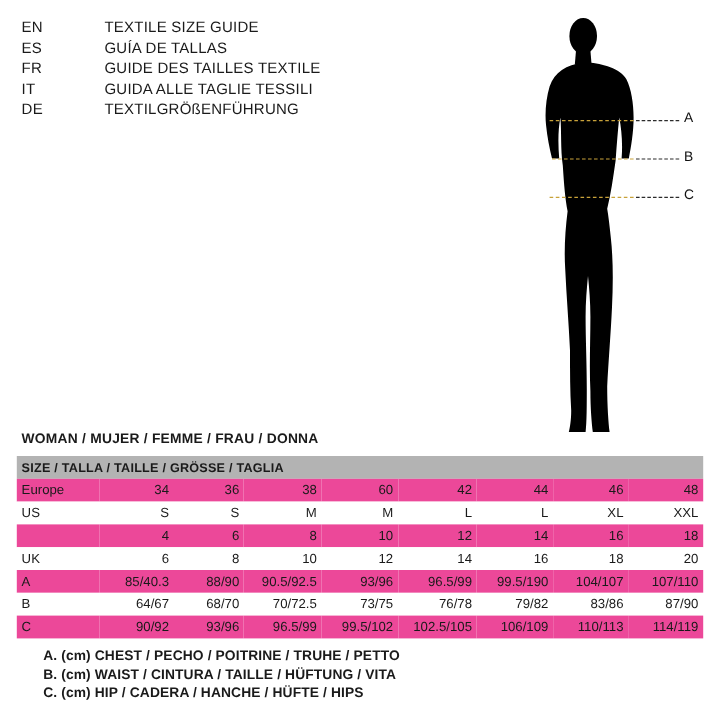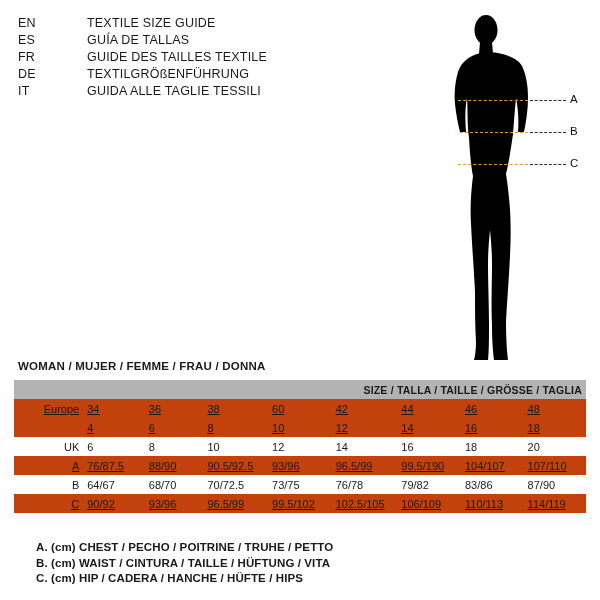--- a/index.html
+++ b/index.html
@@ -99,28 +99,28 @@
     padding: 2px 4px;
     height: 15px;
     line-height: 14px;
   }
   .row-head td {
     background: #b3b3b3;
     font-weight: bold;
     font-size: 10.5px;
     letter-spacing: .2px;
   }
-  .row-light td { background: #c2410c; text-decoration: underline; }
+  .row-light td { background: #ec4899; }
   .row-white td { background: #ffffff; }
   .col-label {
     width: 74px;
-    text-align: right;
+    text-align: left;
     padding-left: 6px;
   }
-  .cell { text-align: left; width: 62px; }
+  .cell { text-align: right; width: 62px; }
 
   
   .footnotes {
     position: absolute;
     left: 36px;
     top: 540px;
     width: 560px;
   }
   .footnote {
     font-size: 11.5px;
@@ -141,26 +141,26 @@
     </div>
     <div class="lang-row">
       <span class="lang-code">ES</span>
       <span class="lang-text">GUÍA DE TALLAS</span>
     </div>
     <div class="lang-row">
       <span class="lang-code">FR</span>
       <span class="lang-text">GUIDE DES TAILLES TEXTILE</span>
     </div>
     <div class="lang-row">
+      <span class="lang-code">IT</span>
+      <span class="lang-text">GUIDA ALLE TAGLIE TESSILI</span>
+    </div>
+    <div class="lang-row">
       <span class="lang-code">DE</span>
       <span class="lang-text">TEXTILGRÖßENFÜHRUNG</span>
-    </div>
-    <div class="lang-row">
-      <span class="lang-code">IT</span>
-      <span class="lang-text">GUIDA ALLE TAGLIE TESSILI</span>
     </div>
   </div>
 
   <div class="figure-wrap">
     <svg class="figure-svg" width="160" height="360" viewBox="0 0 160 360">
       <g fill="#000000">
 
         <ellipse cx="56" cy="22" rx="11.5" ry="15"></ellipse>
 
         <path d="M50 34 L62 34 L63 46 L49 46 Z"></path>
@@ -226,20 +226,31 @@
           <td class="cell">34</td>
           <td class="cell">36</td>
           <td class="cell">38</td>
           <td class="cell">60</td>
           <td class="cell">42</td>
           <td class="cell">44</td>
           <td class="cell">46</td>
           <td class="cell">48</td>
         </tr>
 
+        <tr class="row-white">
+          <td class="col-label">US</td>
+          <td class="cell">S</td>
+          <td class="cell">S</td>
+          <td class="cell">M</td>
+          <td class="cell">M</td>
+          <td class="cell">L</td>
+          <td class="cell">L</td>
+          <td class="cell">XL</td>
+          <td class="cell">XXL</td>
+        </tr>
 
         <tr class="row-light">
           <td class="col-label"></td>
           <td class="cell">4</td>
           <td class="cell">6</td>
           <td class="cell">8</td>
           <td class="cell">10</td>
           <td class="cell">12</td>
           <td class="cell">14</td>
           <td class="cell">16</td>
@@ -253,21 +264,21 @@
           <td class="cell">10</td>
           <td class="cell">12</td>
           <td class="cell">14</td>
           <td class="cell">16</td>
           <td class="cell">18</td>
           <td class="cell">20</td>
         </tr>
 
         <tr class="row-light">
           <td class="col-label">A</td>
-          <td class="cell">76/87.5</td>
+          <td class="cell">85/40.3</td>
           <td class="cell">88/90</td>
           <td class="cell">90.5/92.5</td>
           <td class="cell">93/96</td>
           <td class="cell">96.5/99</td>
           <td class="cell">99.5/190</td>
           <td class="cell">104/107</td>
           <td class="cell">107/110</td>
         </tr>
 
         <tr class="row-white">

